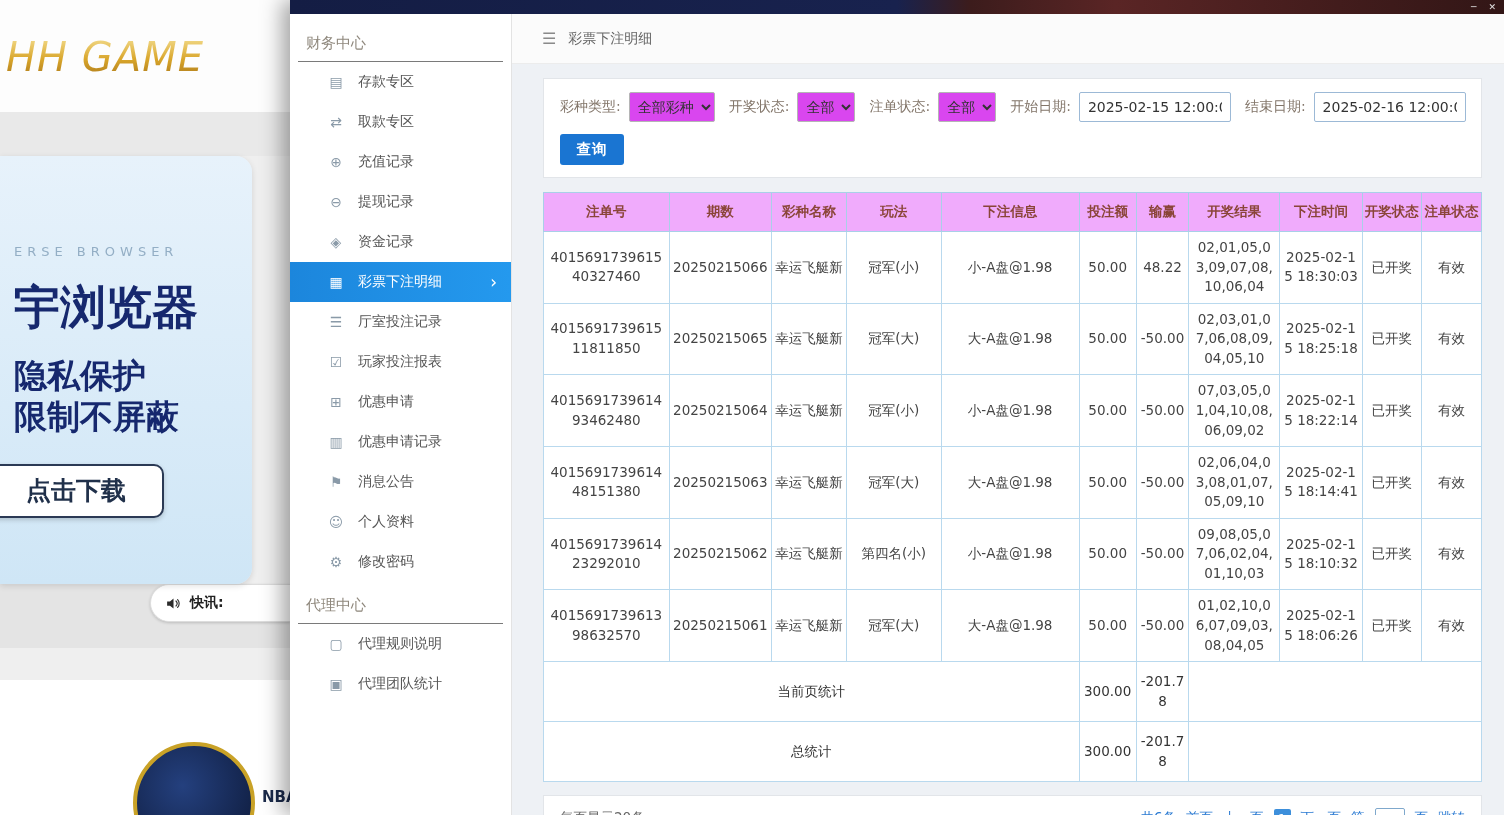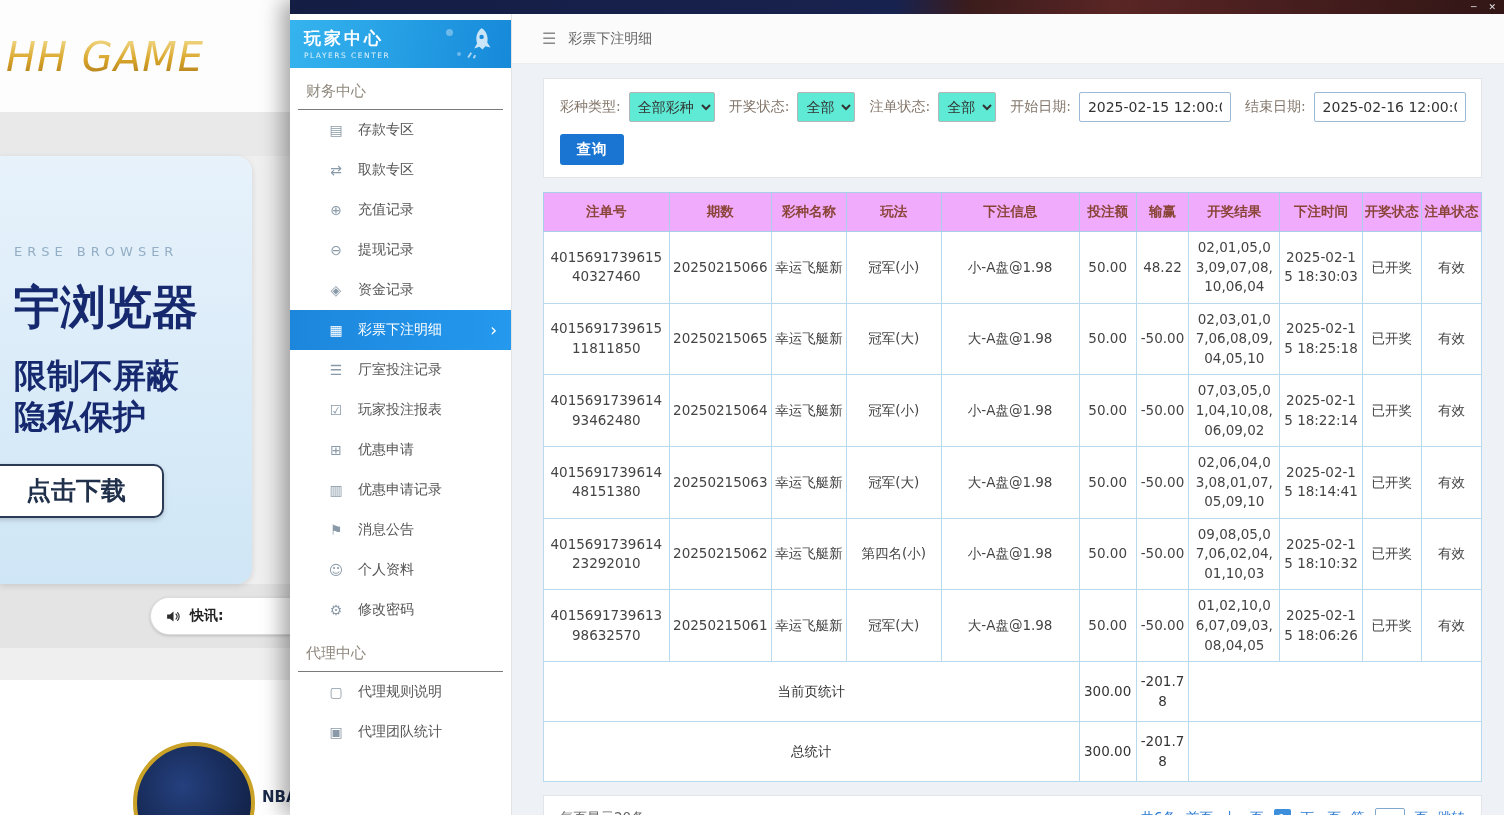--- a/index.html
+++ b/index.html
@@ -14,21 +14,21 @@
     -webkit-background-clip:text; background-clip:text; color:transparent; }
   .bg-gap { height:44px; background:#e9e9e9; }
   .bg-promo { height:428px; width:252px; background:linear-gradient(180deg,#e7f2fb 0%,#cfe6f6 100%);
     border-radius:0 16px 16px 0; padding:88px 0 0 14px; position:relative; box-shadow:0 2px 6px rgba(0,0,0,.12); }
   .promo-en { font-size:13px; letter-spacing:5px; color:#93aec5; margin-bottom:18px; white-space:nowrap; }
   .promo-h1 { font-size:46px; font-weight:bold; color:#16286e; margin-bottom:16px; white-space:nowrap; }
   .promo-h2 { font-size:33px; font-weight:bold; color:#16286e; line-height:1.25; white-space:nowrap; }
   .promo-btn { margin:26px 0 0 -26px; width:176px; height:54px; background:#fff; border:2px solid #2b3a55;
     border-radius:10px; display:flex; align-items:center; justify-content:center; font-size:25px; font-weight:bold;
     color:#20304a; box-shadow:0 2px 5px rgba(0,0,0,.18); white-space:nowrap; }
-  .ticker-band { height:64px; background:#e4e4e4; display:flex; align-items:center; }
+  .ticker-band { height:64px; background:#e4e4e4; display:flex; }
   .ticker { margin-left:150px; width:140px; height:38px; background:#fff; border:1px solid #ddd;
     border-right:none; border-radius:19px 0 0 19px; display:flex; align-items:center; gap:8px; padding-left:14px;
     box-shadow:0 1px 3px rgba(0,0,0,.18); }
   .ticker-label { font-size:14px; font-weight:bold; color:#222; white-space:nowrap; }
   .bg-bottom { position:absolute; left:0; bottom:0; width:100%; height:135px; background:#fff; }
   .nba-circle { position:absolute; left:133px; top:62px; width:122px; height:122px; border-radius:50%;
     background:radial-gradient(circle at 40% 35%,#24407e,#13234a 70%); border:4px solid #c9a227; }
   .nba-label { position:absolute; left:262px; top:108px; font-size:15px; font-weight:bold; color:#1b2a4a; }
 
   
@@ -62,21 +62,21 @@
   .crumb-bar { height:50px; flex:none; background:#fbfbfb; border-bottom:1px solid #ececec;
     display:flex; align-items:center; gap:12px; padding-left:30px; }
   .crumb-menu { color:#8a8a8a; font-size:16px; }
   .crumb-title { color:#666; font-size:14px; }
   .content { flex:1; padding:14px 22px 0; overflow:hidden;margin-left:9px; }
 
   .filter-panel { background:#fff; border:1px solid #e2e5e9; padding:13px 16px 12px; }
   .filter-row { display:flex; align-items:center; gap:8px; flex-wrap:nowrap; }
   .f-label { color:#83766a; font-size:14px; white-space:nowrap; margin-left:6px; }
   .f-label:first-child { margin-left:0; }
-  select.f-select { height:30px; border:1px solid #b5b5b5; border-radius:2px; background:#5eead4; font-size:14px;
+  select.f-select { height:30px; border:1px solid #b5b5b5; border-radius:2px; background:#d946ef; font-size:14px;
     color:#333; padding:2px 4px; font-family:inherit; }
   .f-select.wide { width:120px; } .f-select.narrow { width:60px; }
   input.f-date { height:30px; width:152px; border:1px solid #9cb9d6; border-radius:2px; font-size:14px; color:#333;
     padding:2px 8px; font-family:inherit; }
   .query-btn { margin-top:12px; width:64px; height:31px; background:#1a75d2; color:#fff; border:none; border-radius:3px;
     font-size:14.5px; font-weight:bold; font-family:inherit; cursor:pointer; letter-spacing:1px; }
 
   table.bets { width:100%; border-collapse:collapse; background:#fff; margin-top:14px; table-layout:fixed; }
   .bets th { background:#f0abfc; color:#8a4538; font-size:13.5px; font-weight:bold; padding:10px 2px;
     border:1px solid #a9cfe8; text-align:center; white-space:nowrap; overflow:hidden; }
@@ -97,22 +97,22 @@
 <body>
 
 <div class="bg-page">
   <div class="bg-top">
     <div class="bg-logo">HH GAME</div>
   </div>
   <div class="bg-gap"></div>
   <div class="bg-promo">
     <div class="promo-en">ERSE BROWSER</div>
     <div class="promo-h1">宇浏览器</div>
+    <div class="promo-h2">隐私保护</div>
     <div class="promo-h2">限制不屏蔽</div>
-    <div class="promo-h2">隐私保护</div>
     <div class="promo-btn">点击下载</div>
   </div>
   <div class="ticker-band">
     <div class="ticker">
       <span style="display:flex;">
         <svg width="17" height="17" viewBox="0 0 24 24">
             <path d="M3 9v6h4l5 4V5L7 9H3z" fill="#2b2b2b"></path>
             <path d="M15.5 8.5a5 5 0 0 1 0 7M17.8 6.5a8 8 0 0 1 0 11" stroke="#2b2b2b" fill="none" stroke-width="1.6" stroke-linecap="round"></path>
           </svg>
       </span>
@@ -129,33 +129,20 @@
   <div class="titlebar">
     <div class="win-controls">
       <span class="win-btn">─</span>
       <span class="win-btn">✕</span>
     </div>
   </div>
 
   <div class="modal-body">
 
     <div class="sidebar">
-      <div class="sb-header">
-        <div class="sb-title">玩家中心</div>
-        <div class="sb-subtitle">PLAYERS CENTER</div>
-        <span class="sb-rocket">
-          <svg width="38" height="38" viewBox="0 0 24 24">
-              <path d="M13 2c3 1.6 4.4 5.4 3.6 9l2 3.2-3.2-.8-1.8 2-2-1.6-3.2 1 1.8-3.2C9 8 10 4 13 2z" fill="rgba(255,255,255,.85)"></path>
-              <circle cx="13" cy="7.5" r="1.4" fill="#1689d9"></circle>
-              <path d="M6.5 17.5l-2 3M9 19l-1 2" stroke="rgba(255,255,255,.7)" stroke-width="1.2"></path>
-            </svg>
-        </span>
-        <span class="sb-dot" style="width:7px;height:7px;right:58px;top:9px;"></span>
-        <span class="sb-dot" style="width:4px;height:4px;right:50px;top:32px;"></span>
-      </div>
 
       <div class="sb-sec">财务中心</div>
       <div class="mi">
         <span class="mi-ic">▤</span>
         <span>存款专区</span>
       </div>
       <div class="mi">
         <span class="mi-ic">⇄</span>
         <span>取款专区</span>
       </div>

